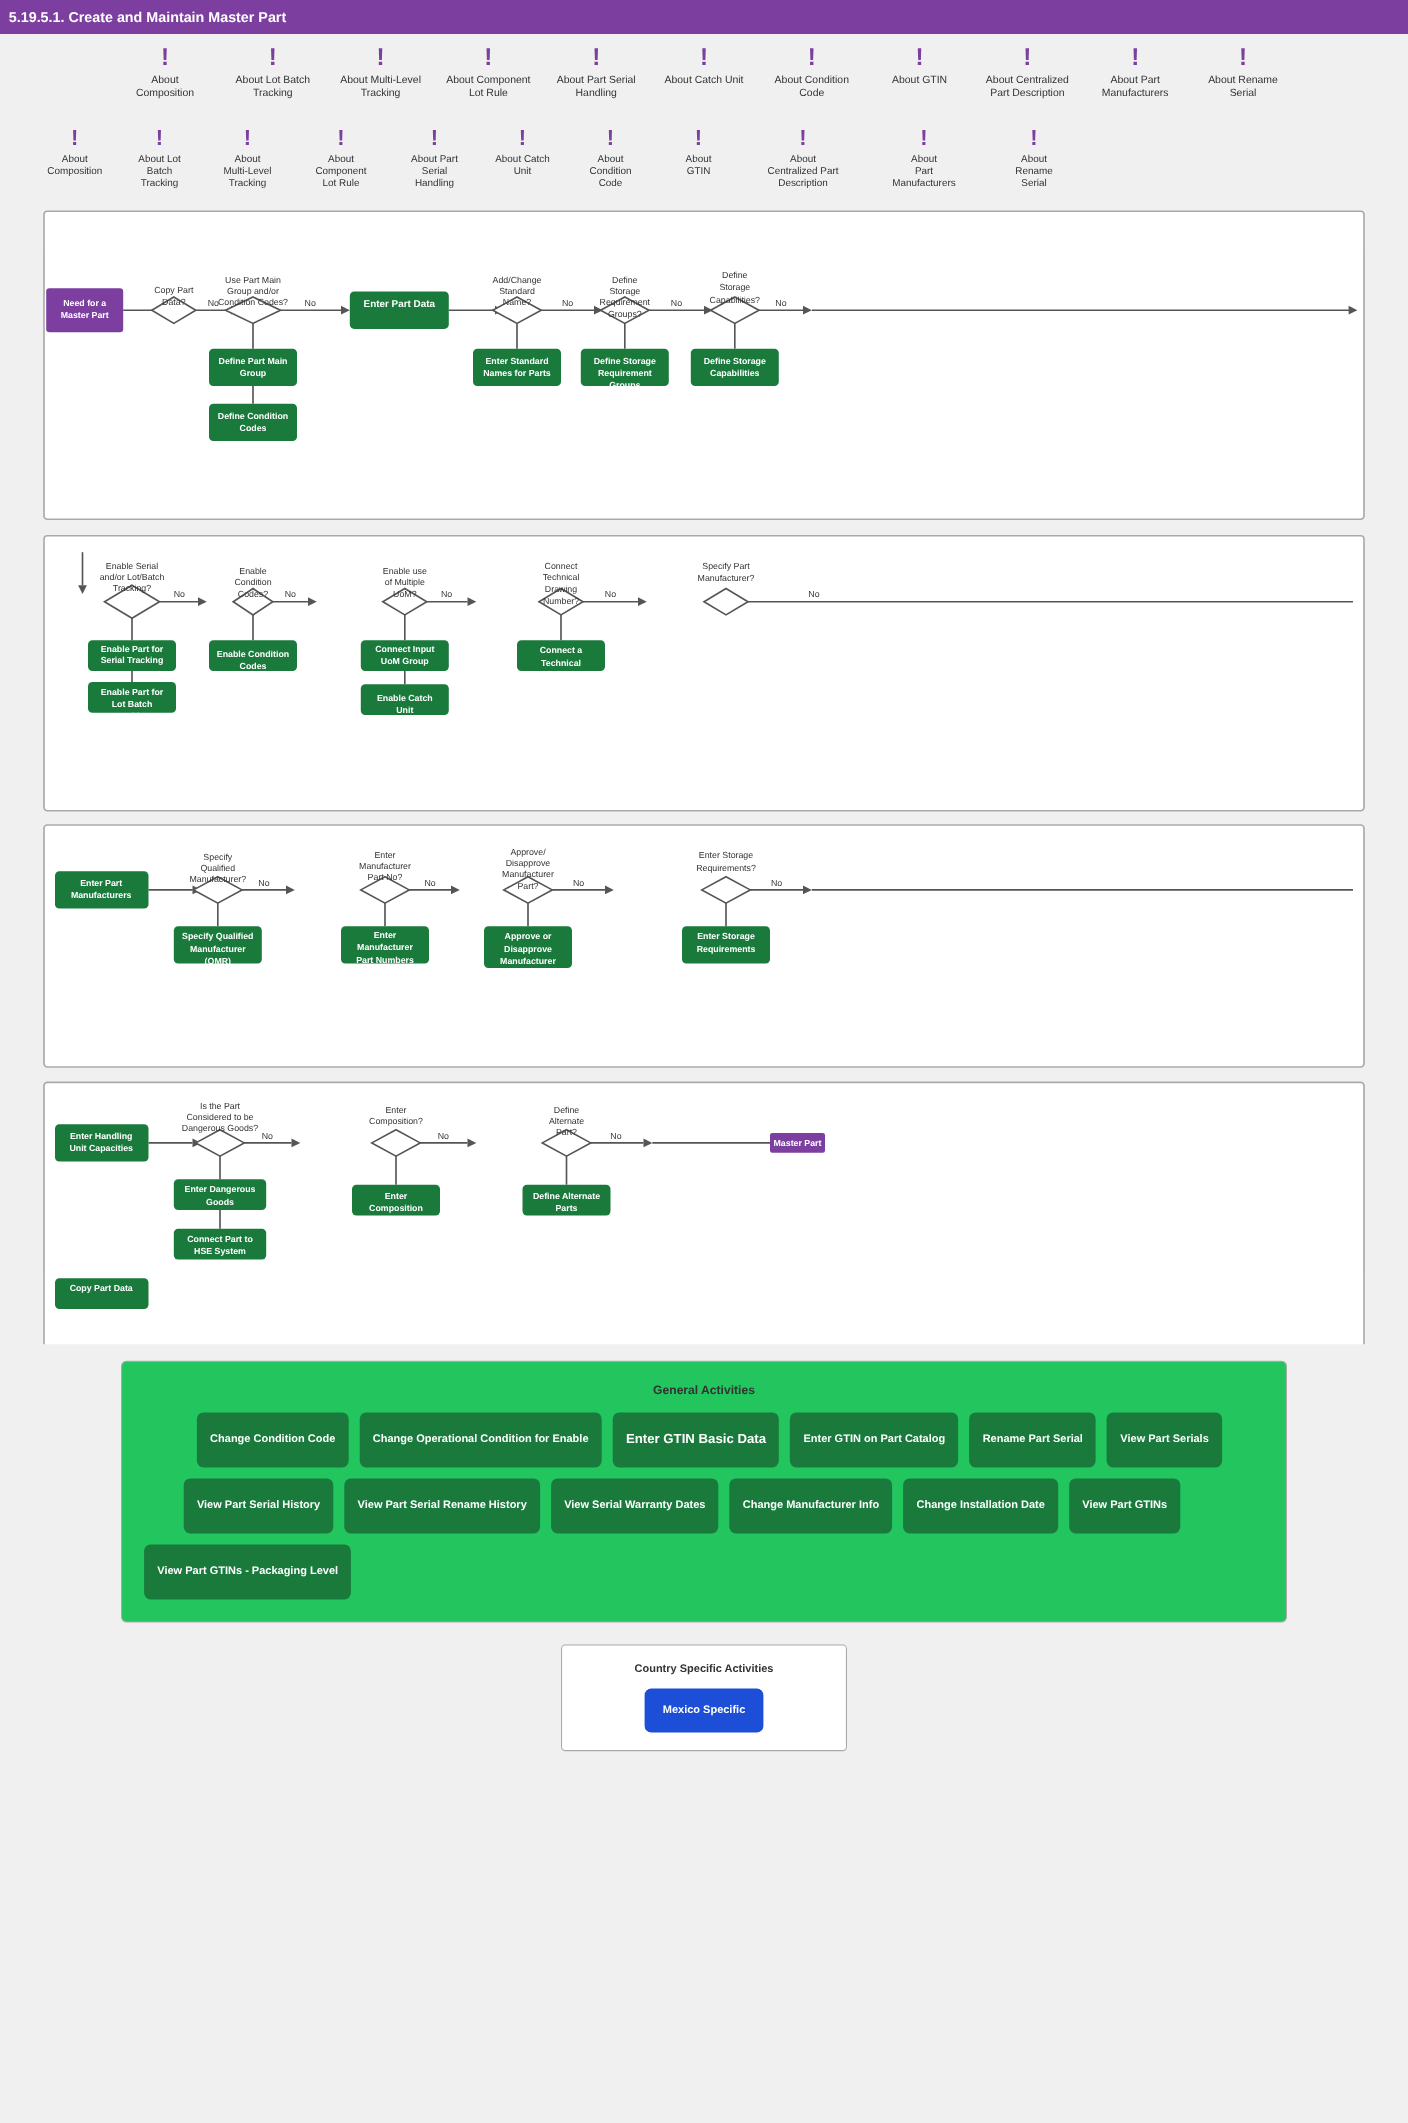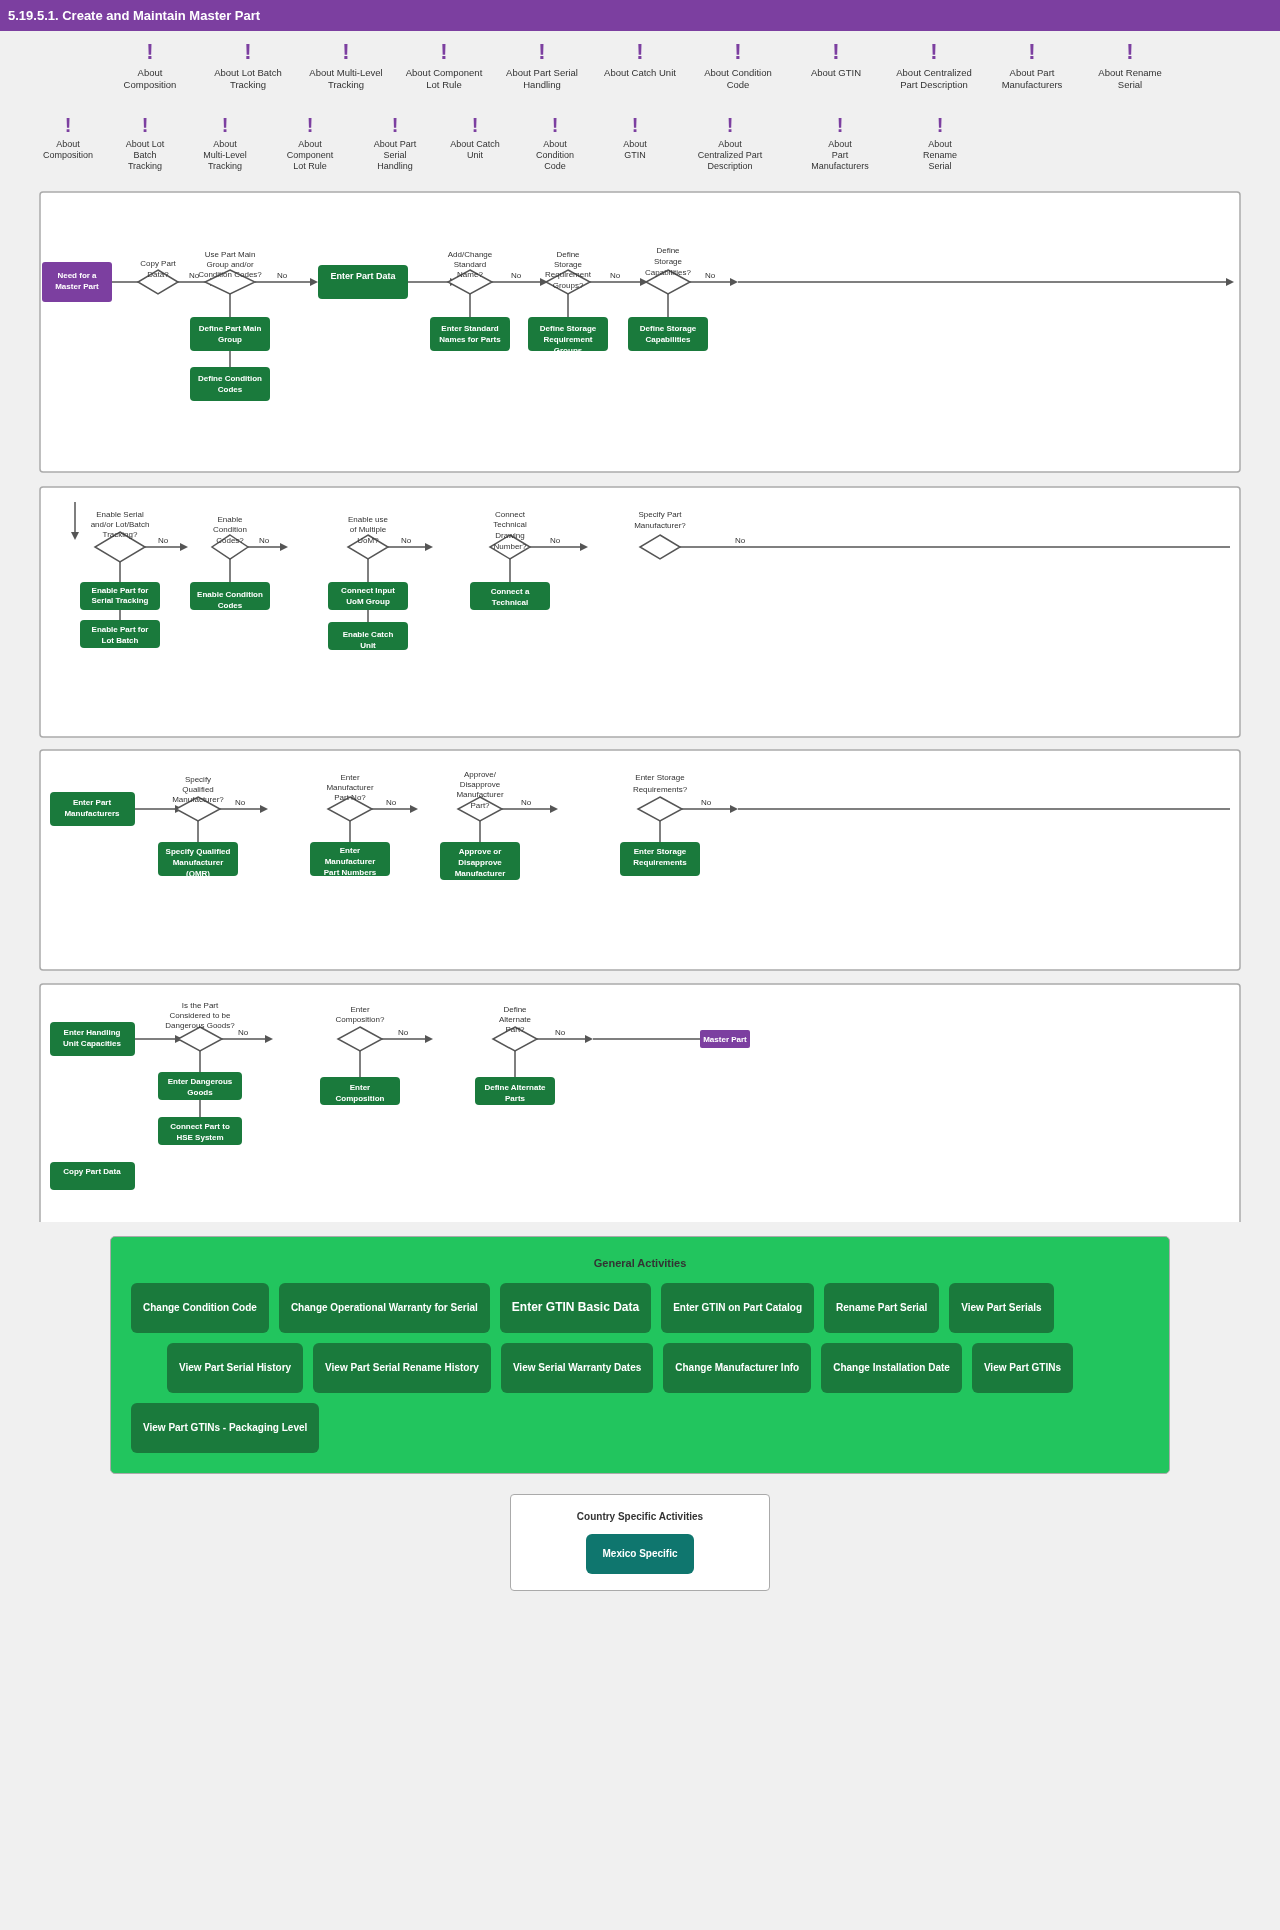--- a/index.html
+++ b/index.html
@@ -490,36 +490,36 @@
 
       <rect x="30" y="1060" width="85" height="28" fill="#1a7a3c" rx="4"></rect>
       <text x="72" y="1072" text-anchor="middle" font-size="8" fill="white" font-weight="bold">Copy Part Data</text>
 
     </svg>
   </div>
 
   <div style="width:1060px; margin: 10px auto 20px auto; border: 1.5px solid #aaa; background: #22c55e; border-radius: 5px; padding: 20px;">
     <div style="text-align:center; font-size:11px; color:#333; margin-bottom:14px; font-weight:bold;">General Activities</div>
     <div style="display:flex; flex-wrap:wrap; gap:10px;">
-    <div style="background: rgb(26, 122, 60); color: white; border-radius: 6px; padding: 10px 12px; font-size: 10px; font-weight: bold; text-align: left; line-height: 1.3; min-width: 100px; min-height: 50px; display: flex; align-items: center; justify-content: center; cursor: pointer;">Change Condition Code</div>
-        <div style="background: rgb(26, 122, 60); color: white; border-radius: 6px; padding: 10px 12px; font-size: 10px; font-weight: bold; text-align: center; line-height: 1.3; min-width: 100px; min-height: 50px; display: flex; align-items: center; justify-content: center; cursor: pointer;">Change Operational Warranty for Serial</div>
+    <div style="background: rgb(26, 122, 60); color: white; border-radius: 6px; padding: 10px 12px; font-size: 10px; font-weight: bold; text-align: left; line-height: 1.3; min-width: 100px; min-height: 50px; display: flex; align-items: center; justify-content: center; cursor: pointer; margin-left: 48px;">Change Condition Code</div>
+        <div style="background: rgb(26, 122, 60); color: white; border-radius: 6px; padding: 10px 12px; font-size: 10px; font-weight: bold; text-align: center; line-height: 1.3; min-width: 100px; min-height: 50px; display: flex; align-items: center; justify-content: center; cursor: pointer;">Change Operational Condition for Enable</div>
         <div style="background: rgb(26, 122, 60); color: white; border-radius: 6px; padding: 10px 12px; font-size: 12px; font-weight: bold; text-align: center; line-height: 1.3; min-width: 100px; min-height: 50px; display: flex; align-items: center; justify-content: center; cursor: pointer;">Enter GTIN Basic Data</div>
         <div style="background: rgb(26, 122, 60); color: white; border-radius: 6px; padding: 10px 12px; font-size: 10px; font-weight: bold; text-align: center; line-height: 1.3; min-width: 100px; min-height: 50px; display: flex; align-items: center; justify-content: center; cursor: pointer;">Enter GTIN on Part Catalog</div>
         <div style="background: rgb(26, 122, 60); color: white; border-radius: 6px; padding: 10px 12px; font-size: 10px; font-weight: bold; text-align: center; line-height: 1.3; min-width: 100px; min-height: 50px; display: flex; align-items: center; justify-content: center; cursor: pointer;">Rename Part Serial</div>
         <div style="background: rgb(26, 122, 60); color: white; border-radius: 6px; padding: 10px 12px; font-size: 10px; font-weight: bold; text-align: center; line-height: 1.3; min-width: 100px; min-height: 50px; display: flex; align-items: center; justify-content: center; cursor: pointer;">View Part Serials</div>
         <div style="background: rgb(26, 122, 60); color: white; border-radius: 6px; padding: 10px 12px; font-size: 10px; font-weight: bold; text-align: center; line-height: 1.3; min-width: 100px; min-height: 50px; display: flex; align-items: center; justify-content: center; cursor: pointer; margin-left: 36px;">View Part Serial History</div>
         <div style="background: rgb(26, 122, 60); color: white; border-radius: 6px; padding: 10px 12px; font-size: 10px; font-weight: bold; text-align: center; line-height: 1.3; min-width: 100px; min-height: 50px; display: flex; align-items: center; justify-content: center; cursor: pointer;">View Part Serial Rename History</div>
         <div style="background: rgb(26, 122, 60); color: white; border-radius: 6px; padding: 10px 12px; font-size: 10px; font-weight: bold; text-align: center; line-height: 1.3; min-width: 100px; min-height: 50px; display: flex; align-items: center; justify-content: center; cursor: pointer;">View Serial Warranty Dates</div>
         <div style="background: rgb(26, 122, 60); color: white; border-radius: 6px; padding: 10px 12px; font-size: 10px; font-weight: bold; text-align: center; line-height: 1.3; min-width: 100px; min-height: 50px; display: flex; align-items: center; justify-content: center; cursor: pointer;">Change Manufacturer Info</div>
         <div style="background: rgb(26, 122, 60); color: white; border-radius: 6px; padding: 10px 12px; font-size: 10px; font-weight: bold; text-align: center; line-height: 1.3; min-width: 100px; min-height: 50px; display: flex; align-items: center; justify-content: center; cursor: pointer;">Change Installation Date</div>
         <div style="background: rgb(26, 122, 60); color: white; border-radius: 6px; padding: 10px 12px; font-size: 10px; font-weight: bold; line-height: 1.3; min-width: 100px; min-height: 50px; display: flex; align-items: center; justify-content: center; cursor: pointer;">View Part GTINs</div>
         <div style="background: rgb(26, 122, 60); color: white; border-radius: 6px; padding: 10px 12px; font-size: 10px; font-weight: bold; text-align: center; line-height: 1.3; min-width: 100px; min-height: 50px; display: flex; align-items: center; justify-content: center; cursor: pointer;">View Part GTINs - Packaging Level</div>
       </div>
   </div>
 
   <div style="width:260px; margin: 10px auto 30px auto; border: 1.5px solid #aaa; background: white; border-radius: 4px; padding: 16px; text-align:center;">
     <div style="font-size:10px; color:#333; margin-bottom:12px; font-weight:bold;">Country Specific Activities</div>
     <div style="display:flex; flex-wrap:wrap; gap:10px; justify-content:center;">
-    <div style="background: #0f766e; color: white; border-radius: 6px; padding: 10px 16px; font-size: 10px; font-weight: bold; text-align: center; line-height: 1.3; min-width: 100px; min-height: 40px; display: flex; align-items: center; justify-content: center; cursor: pointer;">Mexico Specific</div>
+    <div style="background: #1d4ed8; color: white; border-radius: 6px; padding: 10px 16px; font-size: 10px; font-weight: bold; text-align: center; line-height: 1.3; min-width: 100px; min-height: 40px; display: flex; align-items: center; justify-content: center; cursor: pointer;">Mexico Specific</div>
       </div>
   </div>
 
 </div>
 
 </body></html>

